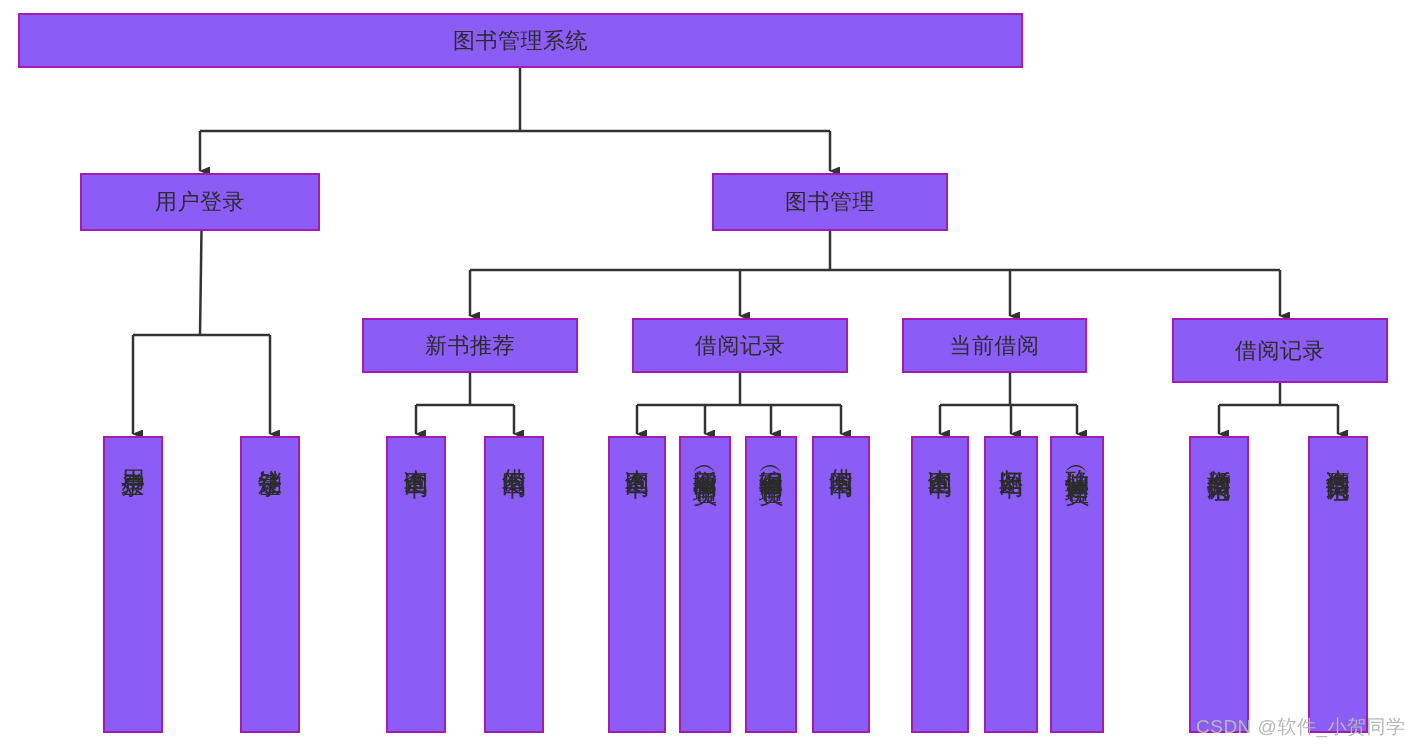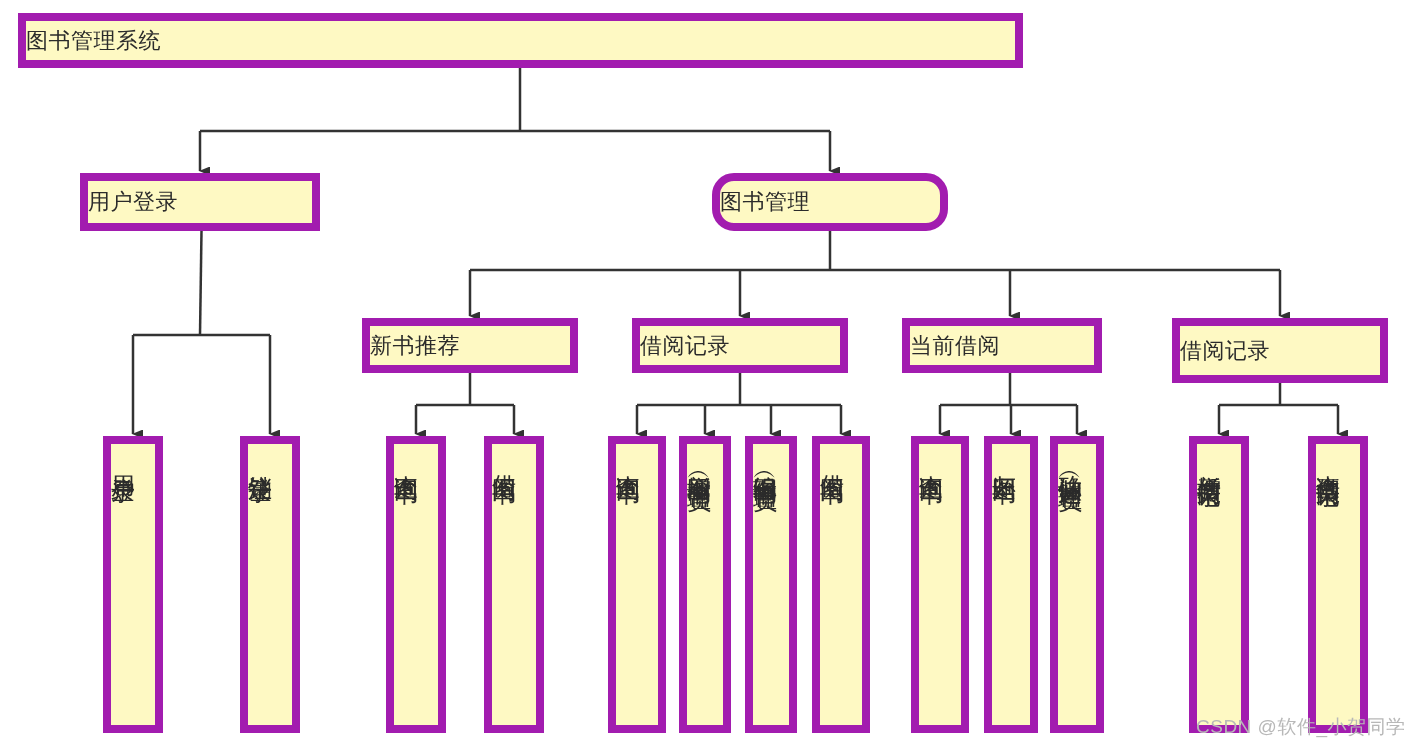--- a/index.html
+++ b/index.html
@@ -22,24 +22,25 @@
     position: absolute;
     left: 0;
     top: 0;
     width: 1405px;
     height: 747px;
     display: block;
   }
   .node-box {
     position: absolute;
     box-sizing: border-box;
-    background: #fef9c3;
-    border: 8px solid #a21caf;
+    background: #8b5cf6;
+    border: 2px solid #a21caf;
     display: flex;
     align-items: center;
+    justify-content: center;
     color: #2b2b2b;
   }
   .node-label {
     display: block;
     text-align: center;
     color: #2b2b2b;
     line-height: 1.25;
     letter-spacing: 0.5px;
   }
   .horiz .node-label {
@@ -116,31 +117,31 @@
       </g>
   </svg>
 
   <div class="node-box horiz" style="left: 18px; top: 13px; width: 1005px; height: 55px;">
     <span class="node-label">图书管理系统</span>
   </div>
 
   <div class="node-box horiz" style="left: 80px; top: 173px; width: 240px; height: 58px;">
     <span class="node-label">用户登录</span>
   </div>
-  <div class="node-box horiz" style="left: 712px; top: 173px; width: 236px; height: 58px; border-radius: 22px;">
+  <div class="node-box horiz" style="left: 712px; top: 173px; width: 236px; height: 58px;">
     <span class="node-label">图书管理</span>
   </div>
 
   <div class="node-box horiz" style="left: 362px; top: 318px; width: 216px; height: 55px;">
     <span class="node-label">新书推荐</span>
   </div>
   <div class="node-box horiz" style="left: 632px; top: 318px; width: 216px; height: 55px;">
     <span class="node-label">借阅记录</span>
   </div>
-  <div class="node-box horiz" style="left: 902px; top: 318px; width: 200px; height: 55px;">
+  <div class="node-box horiz" style="left: 902px; top: 318px; width: 185px; height: 55px;">
     <span class="node-label">当前借阅</span>
   </div>
   <div class="node-box horiz" style="left: 1172px; top: 318px; width: 216px; height: 65px;">
     <span class="node-label">借阅记录</span>
   </div>
 
   <div class="node-box vert" style="left: 103px; top: 436px; width: 60px; height: 297px;">
     <span class="node-label">用户登录</span>
   </div>
   <div class="node-box vert" style="left: 240px; top: 436px; width: 60px; height: 297px;">

